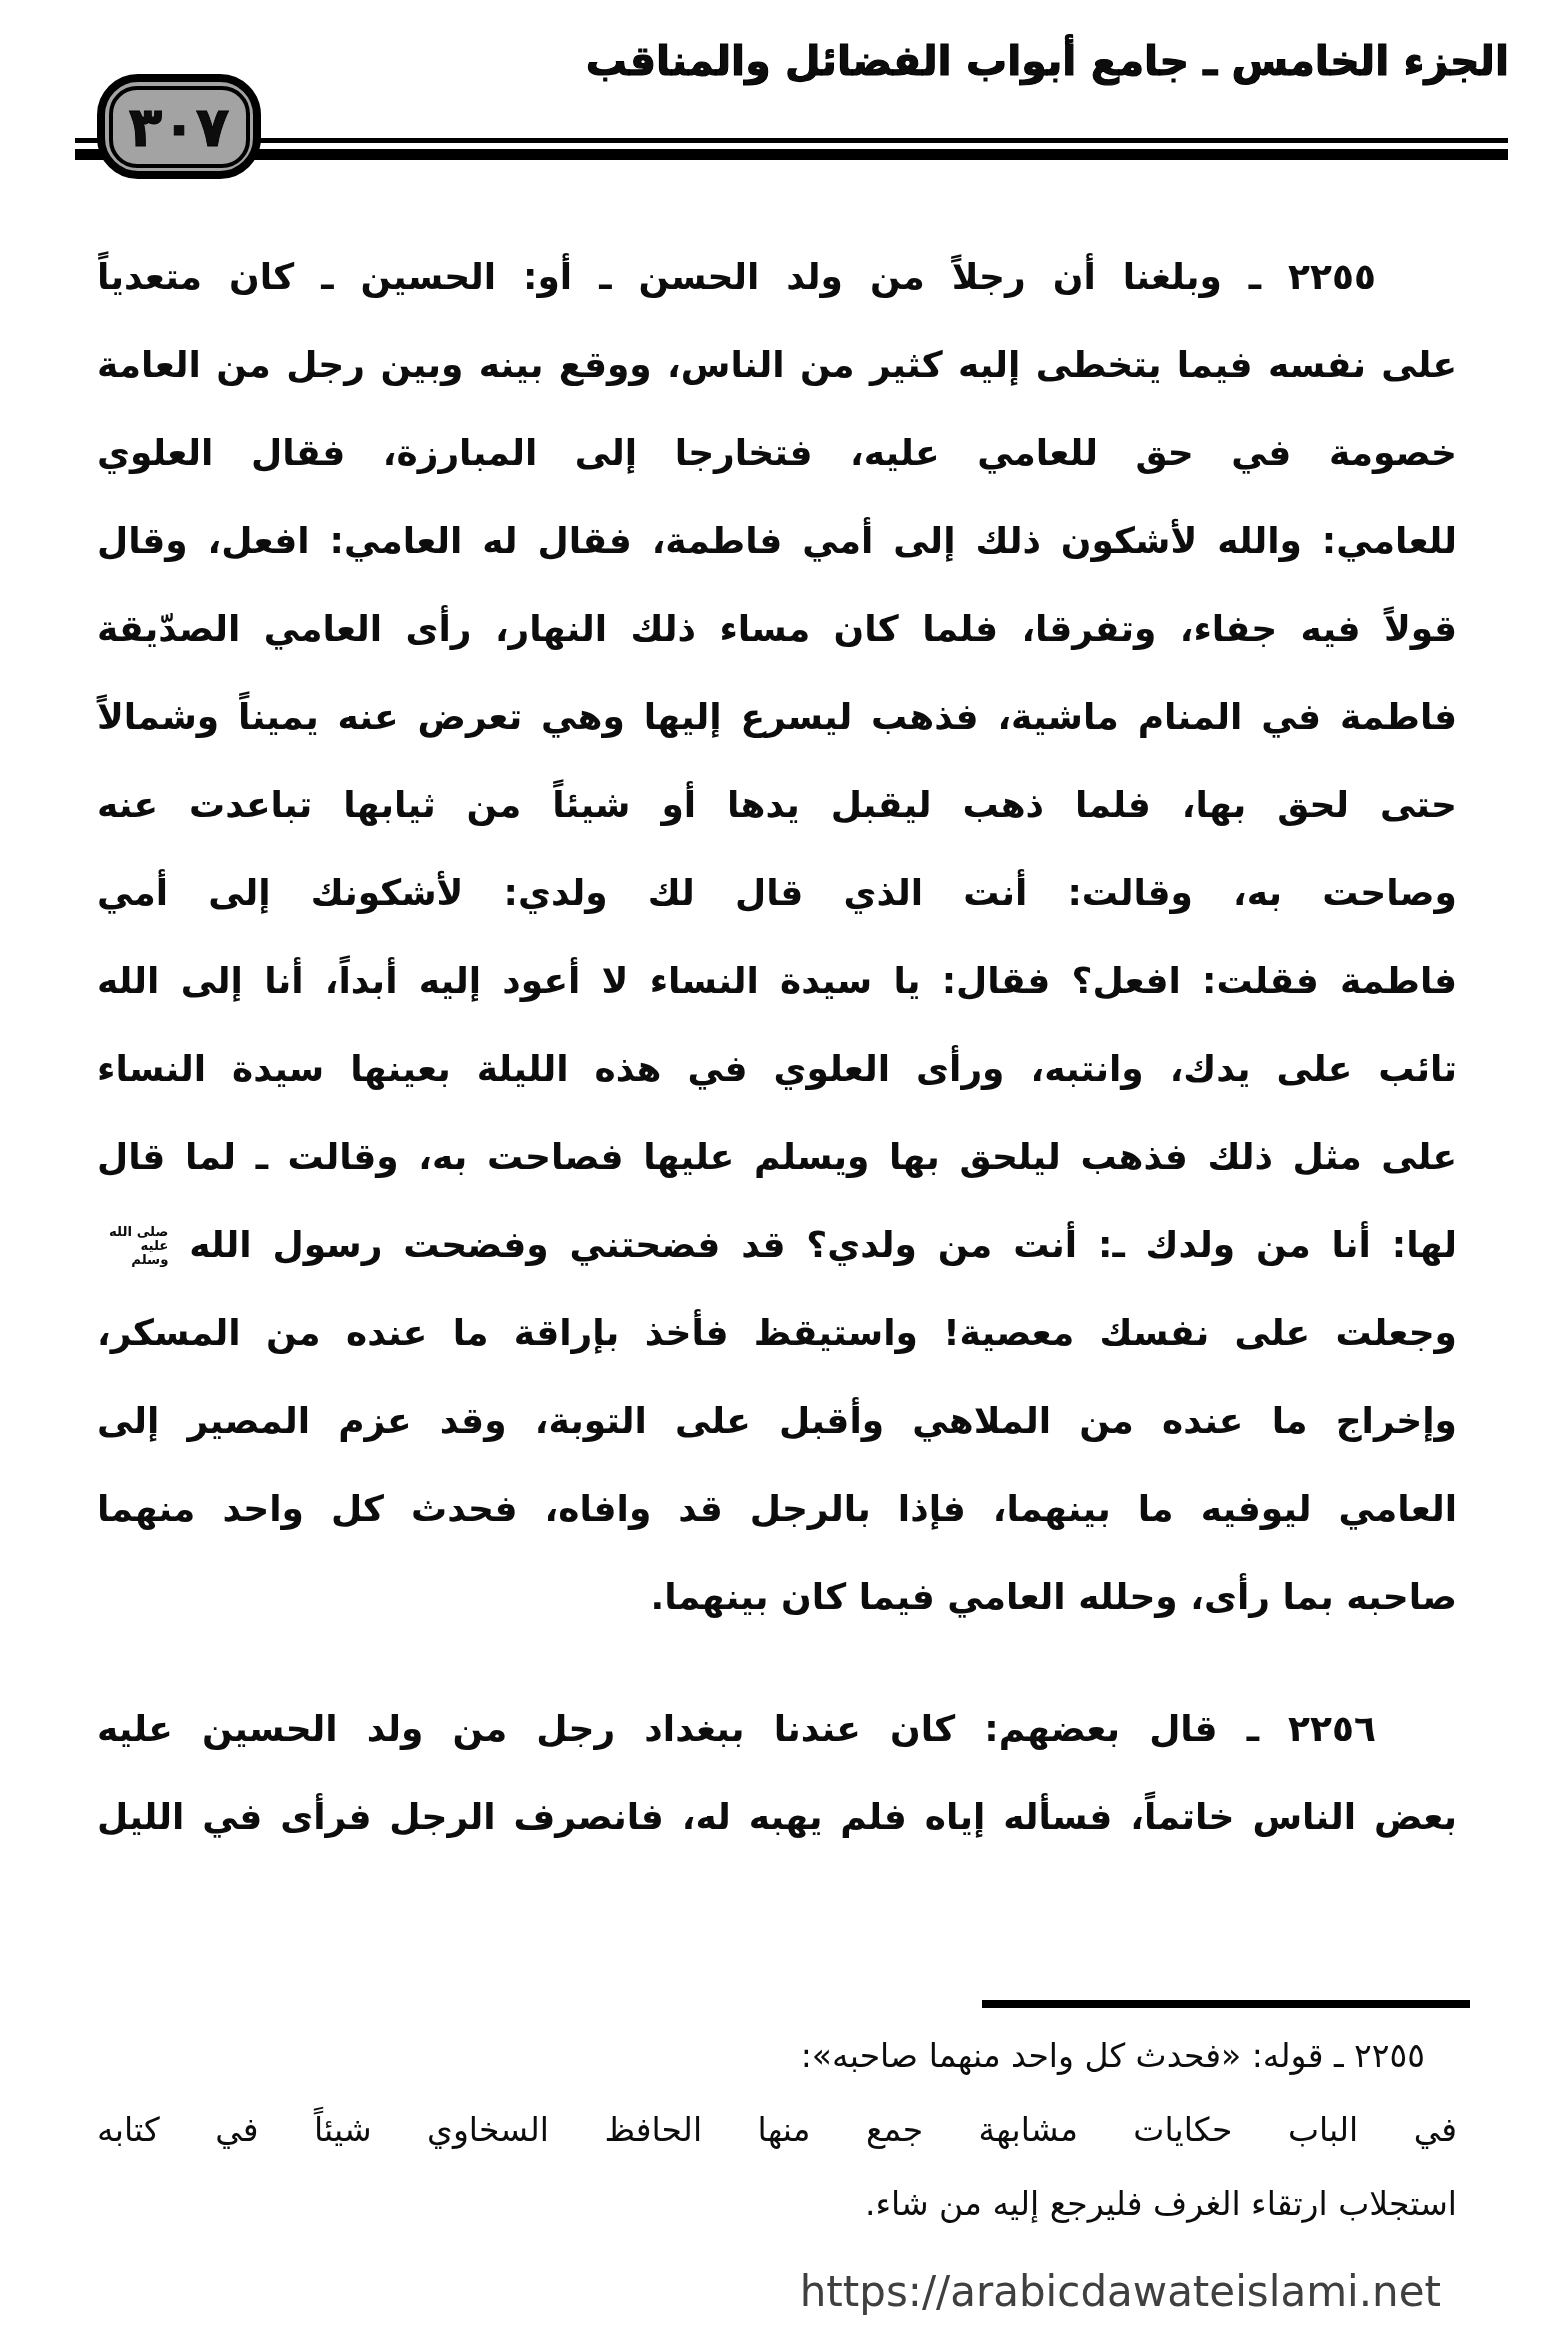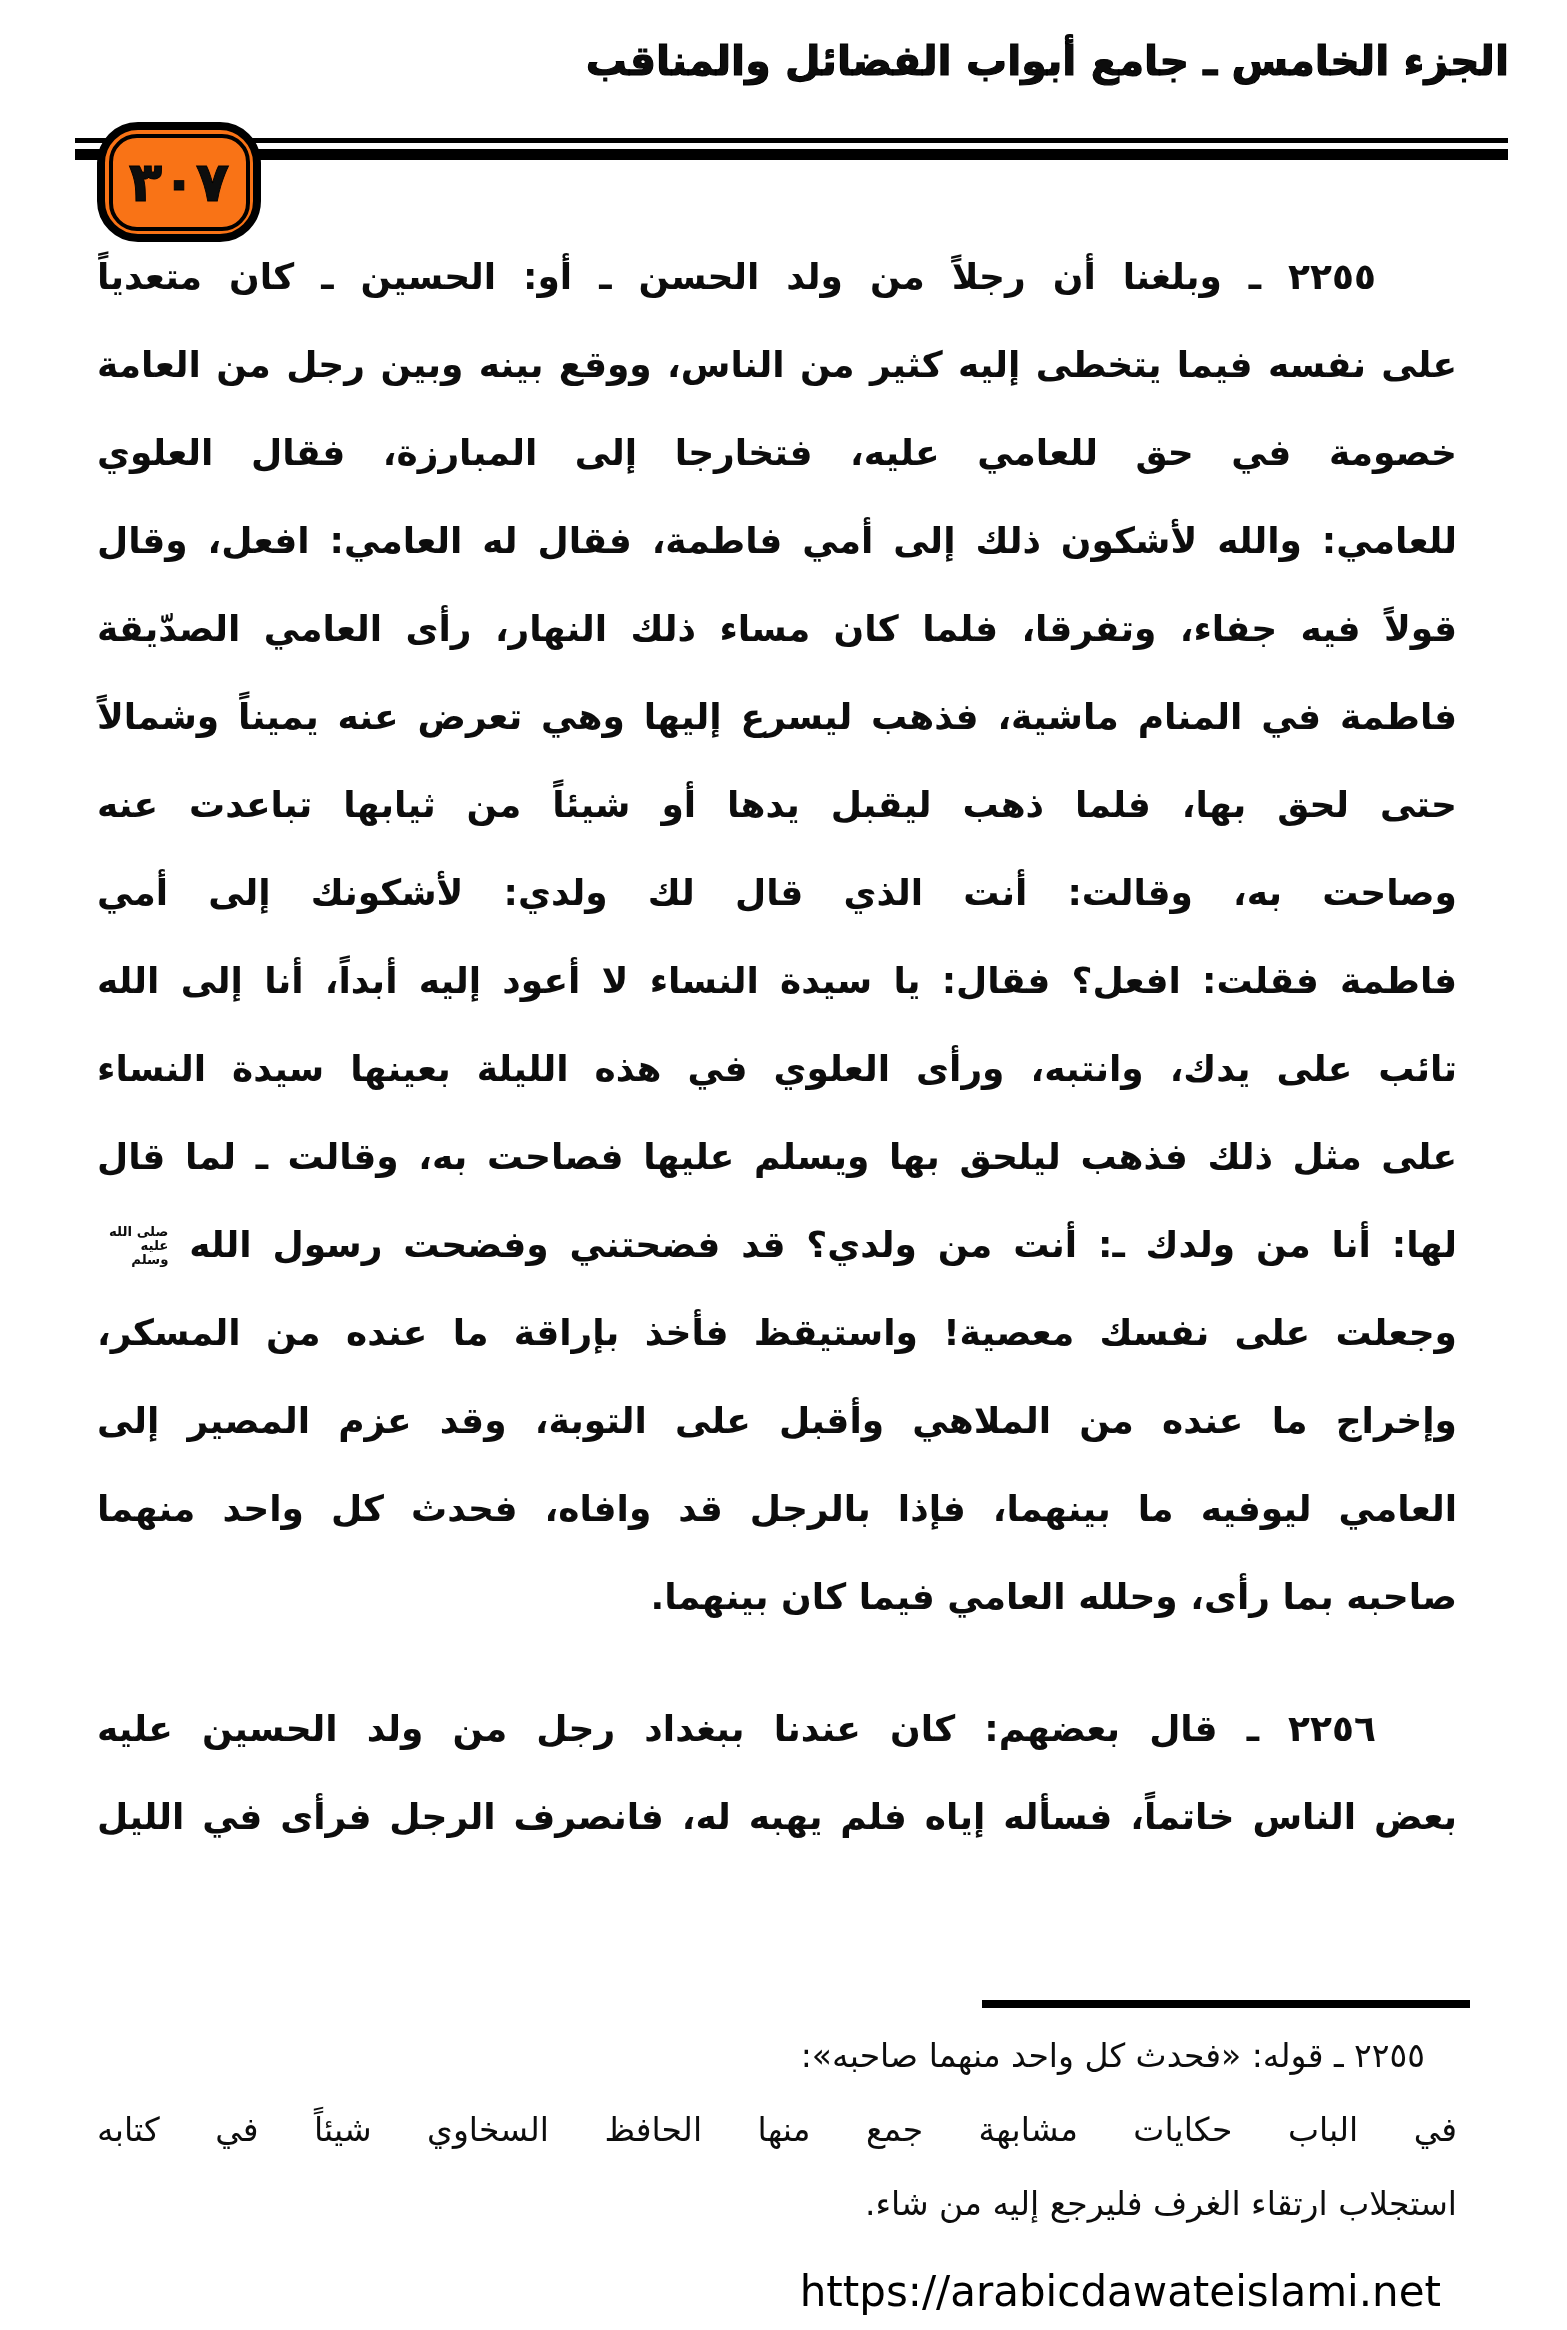--- a/index.html
+++ b/index.html
@@ -34,26 +34,25 @@
   }
   .rule-thick {
     position: absolute;
     top: 149px; left: 75px;
     width: 1433px; height: 10.6px;
     background: #000;
   }
   .pagenum-box {
     position: absolute;
     left: 97px; top: 74px;
-    width: 164px; height: 120px;
-    background: #f97316;
+    width: 164px; height: 105px;
+    background: #a3a3a3;
     border: 8px solid #000;
     border-radius: 41px;
     box-sizing: border-box;
-    margin-top: 48px;
   }
   .pagenum-inner {
     position: absolute;
     inset: 3.5px;
     border: 4.4px solid #000;
     border-radius: 28px;
     display: flex;
     align-items: center;
     justify-content: center;
     font-size: 55px;
@@ -107,21 +106,21 @@
   .f1 { font-weight: normal; text-align: right; text-indent: 32px; }
   .f2 { font-weight: normal; text-align: justify; text-align-last: justify; }
   .f3 { font-weight: normal; text-align: right; }
 
   
   .watermark {
     position: absolute;
     top: 2267px;
     right: 126px;
     font-size: 42px;
-    color: #000000;
+    color: #404040;
     direction: ltr;
     font-family: "DejaVu Sans", sans-serif;
   }
 </style>
 </head>
 <body>
 
 <div class="page">
 
   <div class="header-title">الجزء الخامس ـ جامع أبواب الفضائل والمناقب</div>

